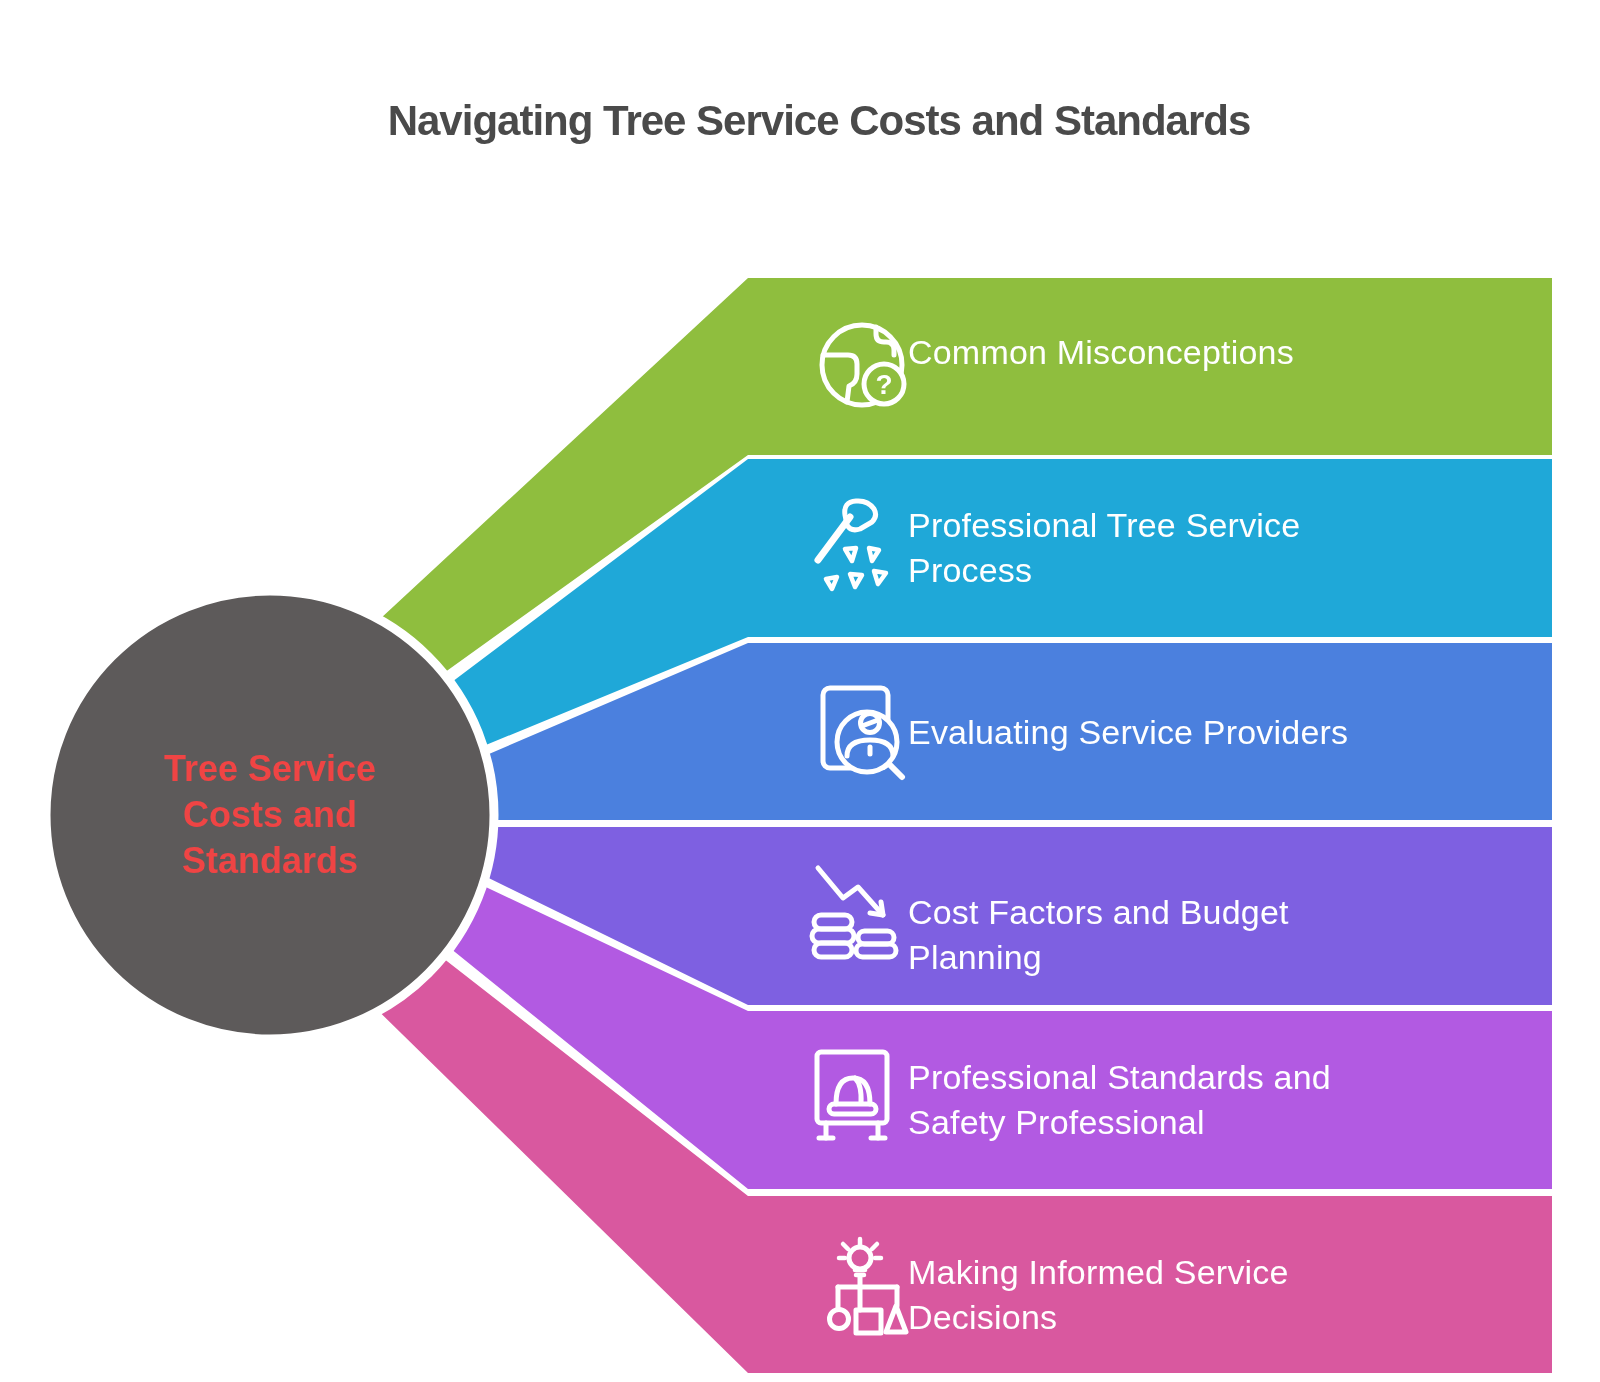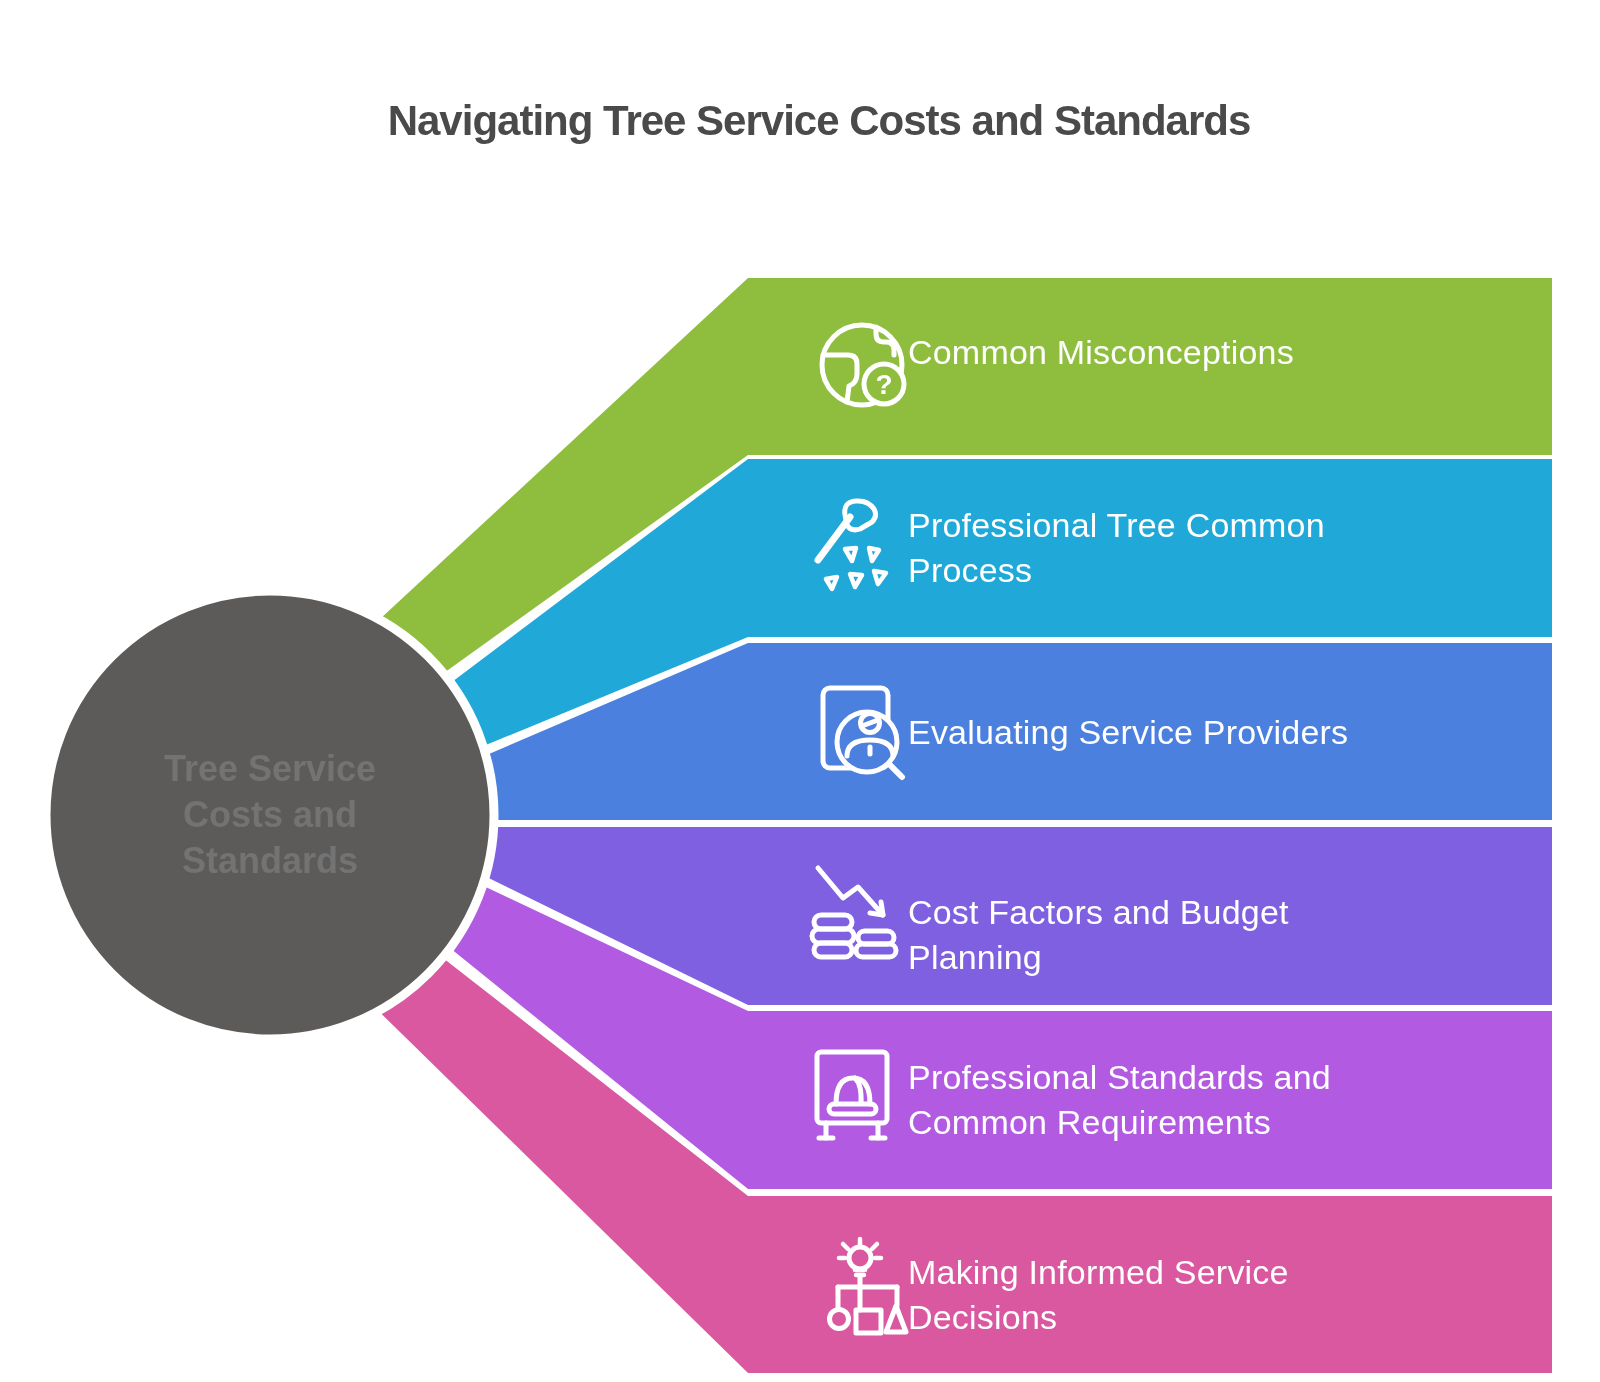--- a/index.html
+++ b/index.html
@@ -13,21 +13,21 @@
   }
   .fan-svg{position:absolute;left:0;top:0;}
   .band-label{
     position:absolute;left:908px;width:640px;display:flex;align-items:center;
     color:#ffffff;font-size:34px;line-height:1.32;white-space:pre-line;
     letter-spacing:.2px;
   }
   .hub-label{
     position:absolute;left:78px;top:722px;width:384px;height:186px;
     display:flex;align-items:center;justify-content:center;text-align:center;
-    color:#737373;font-size:36px;font-weight:bold;line-height:1.28;
+    color:#ef4444;font-size:36px;font-weight:bold;line-height:1.28;
     white-space:pre-line;
   }
   .icon{stroke:#ffffff;stroke-width:5;fill:none;stroke-linecap:round;stroke-linejoin:round;}
   .icon text{stroke:none;fill:#ffffff;}
 </style>
 </head>
 <body>
 
 <div class="canvas">
 
@@ -104,23 +104,23 @@
       <rect x="44" y="74" width="25" height="23"></rect>
       <path d="M 84 70 L 94 96 H 74 Z"></path>
     </g>
   </svg>
 
   <div class="hub-label">Tree Service
 Costs and
 Standards</div>
 
   <div class="band-label" style="top:278px;height:148px;">Common Misconceptions</div>
-  <div class="band-label" style="top:459px;height:178px;">Professional Tree Common
+  <div class="band-label" style="top:459px;height:178px;">Professional Tree Service
 Process</div>
   <div class="band-label" style="top:643px;height:179px;">Evaluating Service Providers</div>
   <div class="band-label" style="top:827px;height:215px;">Cost Factors and Budget
 Planning</div>
   <div class="band-label" style="top:1011px;height:178px;">Professional Standards and
-Common Requirements</div>
+Safety Professional</div>
   <div class="band-label" style="top:1196px;height:197px;">Making Informed Service
 Decisions</div>
 
 </div>
 
 </body></html>

